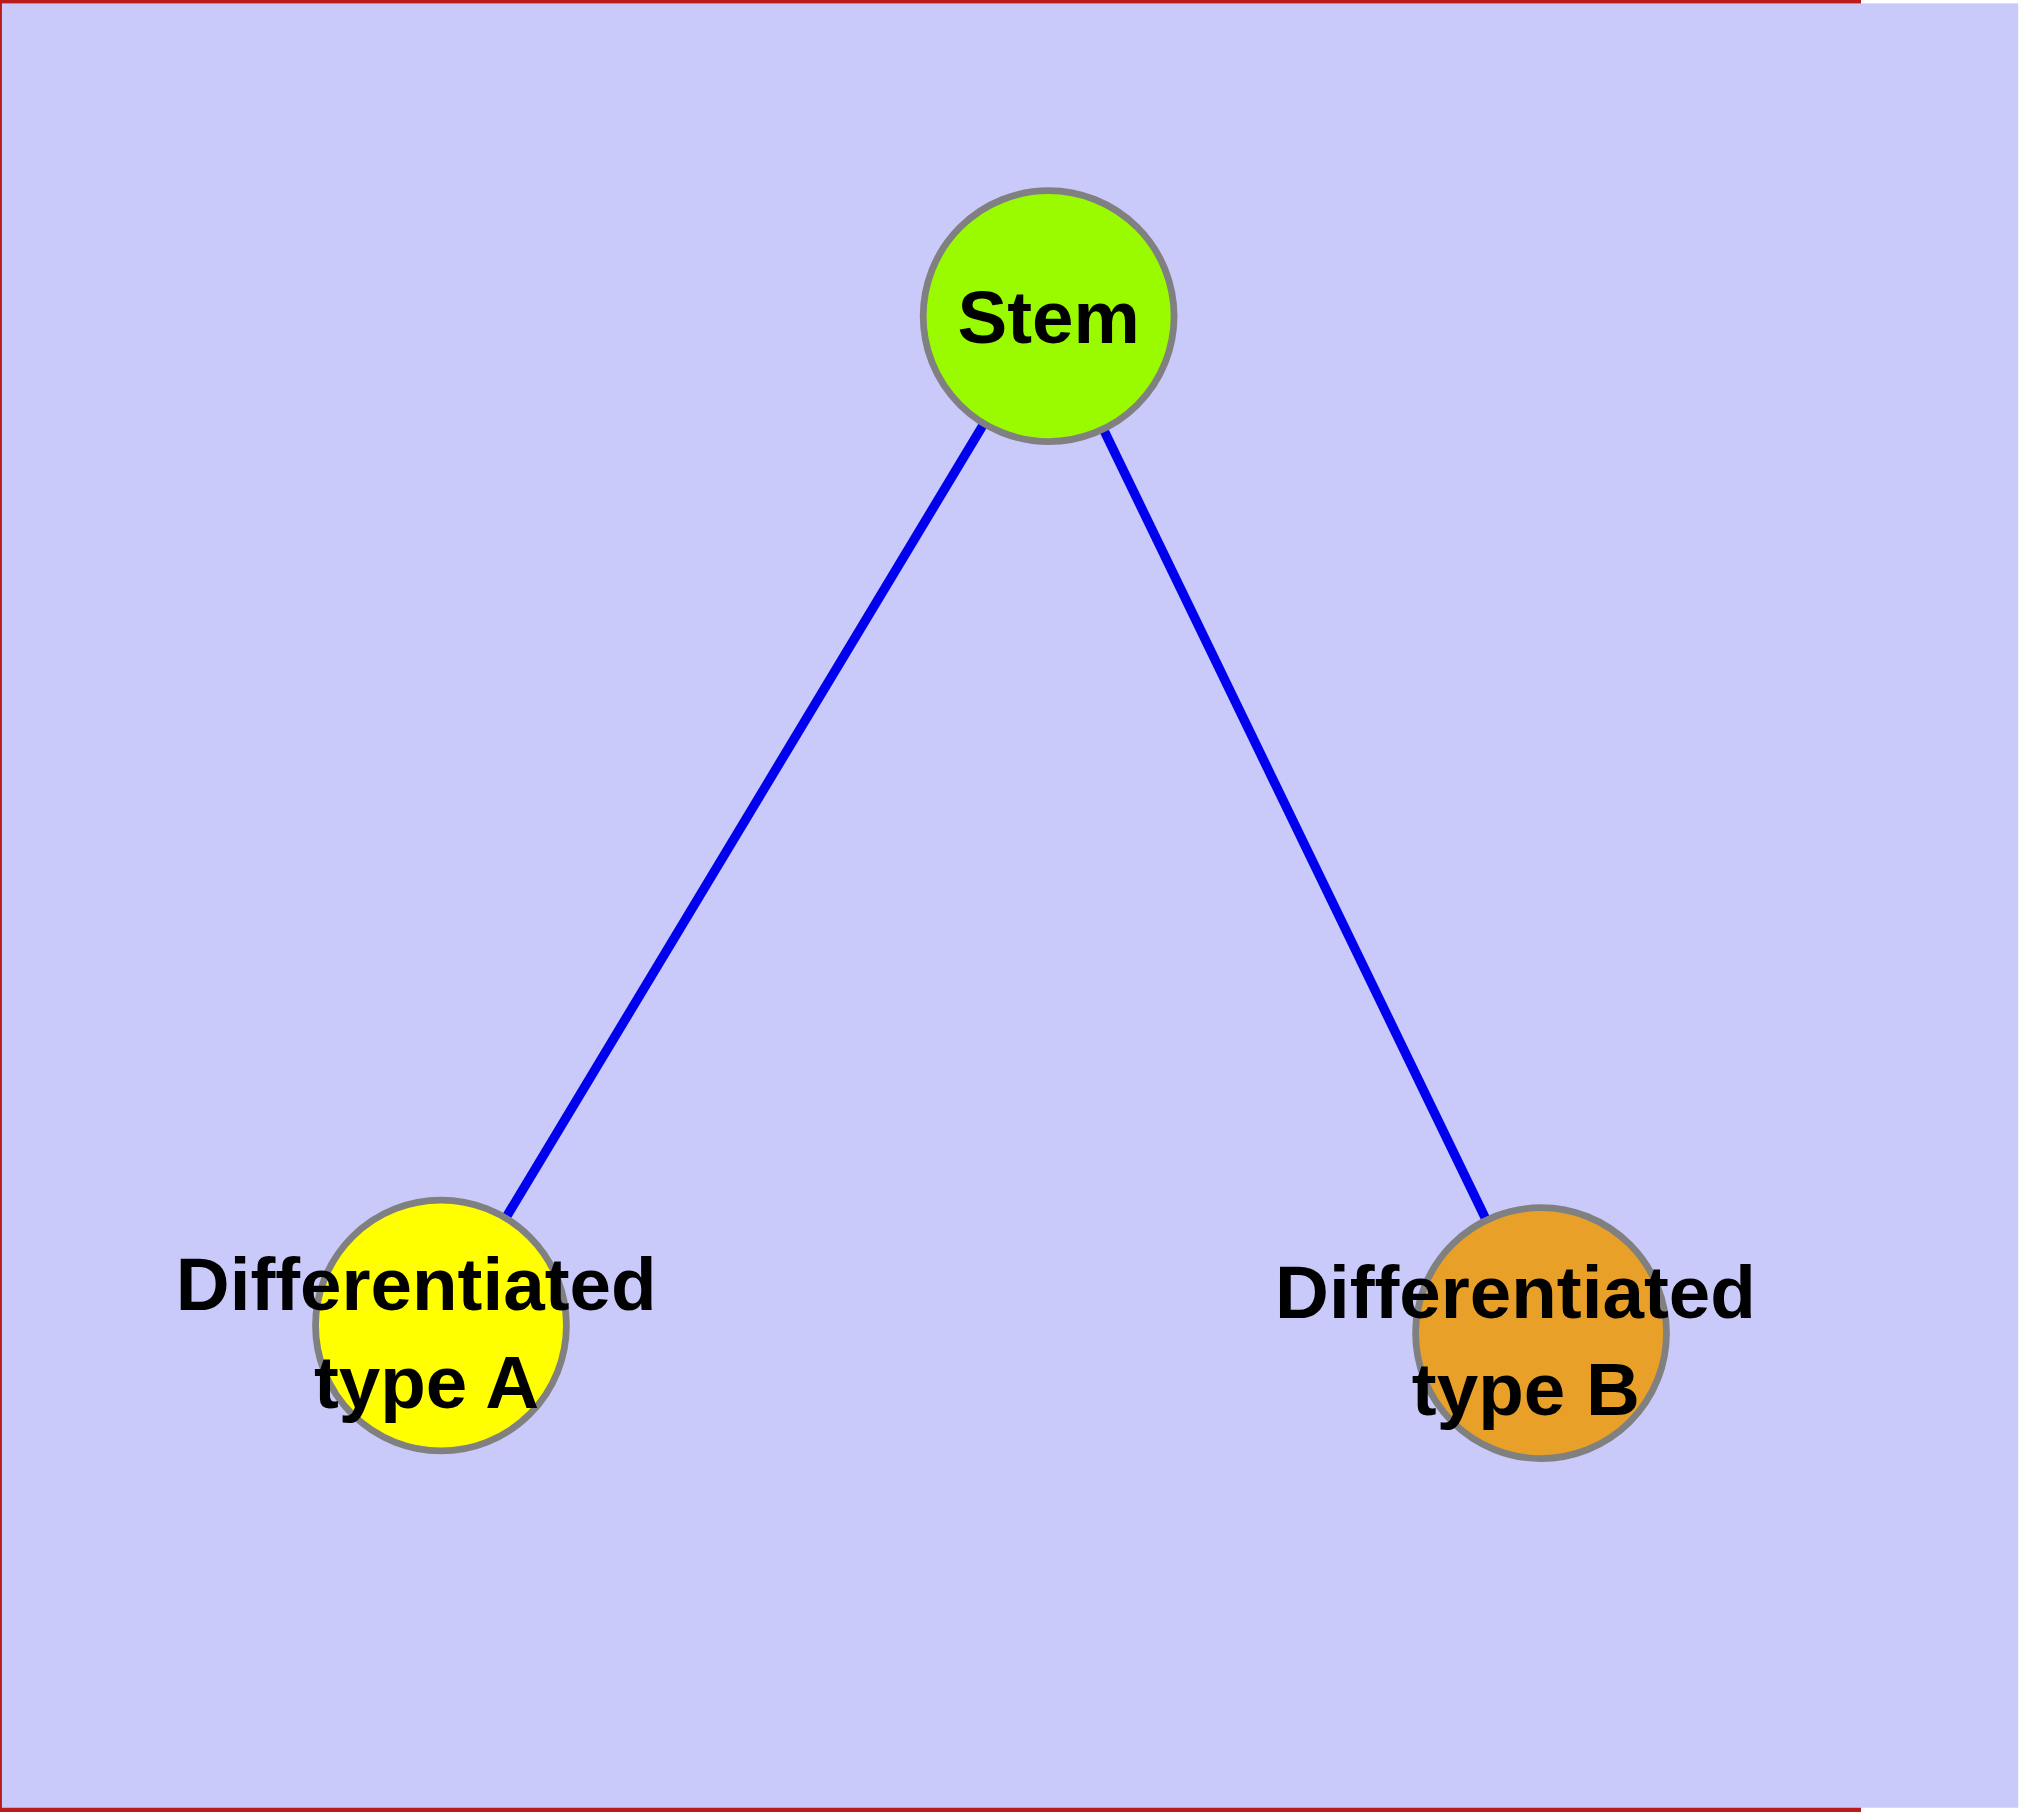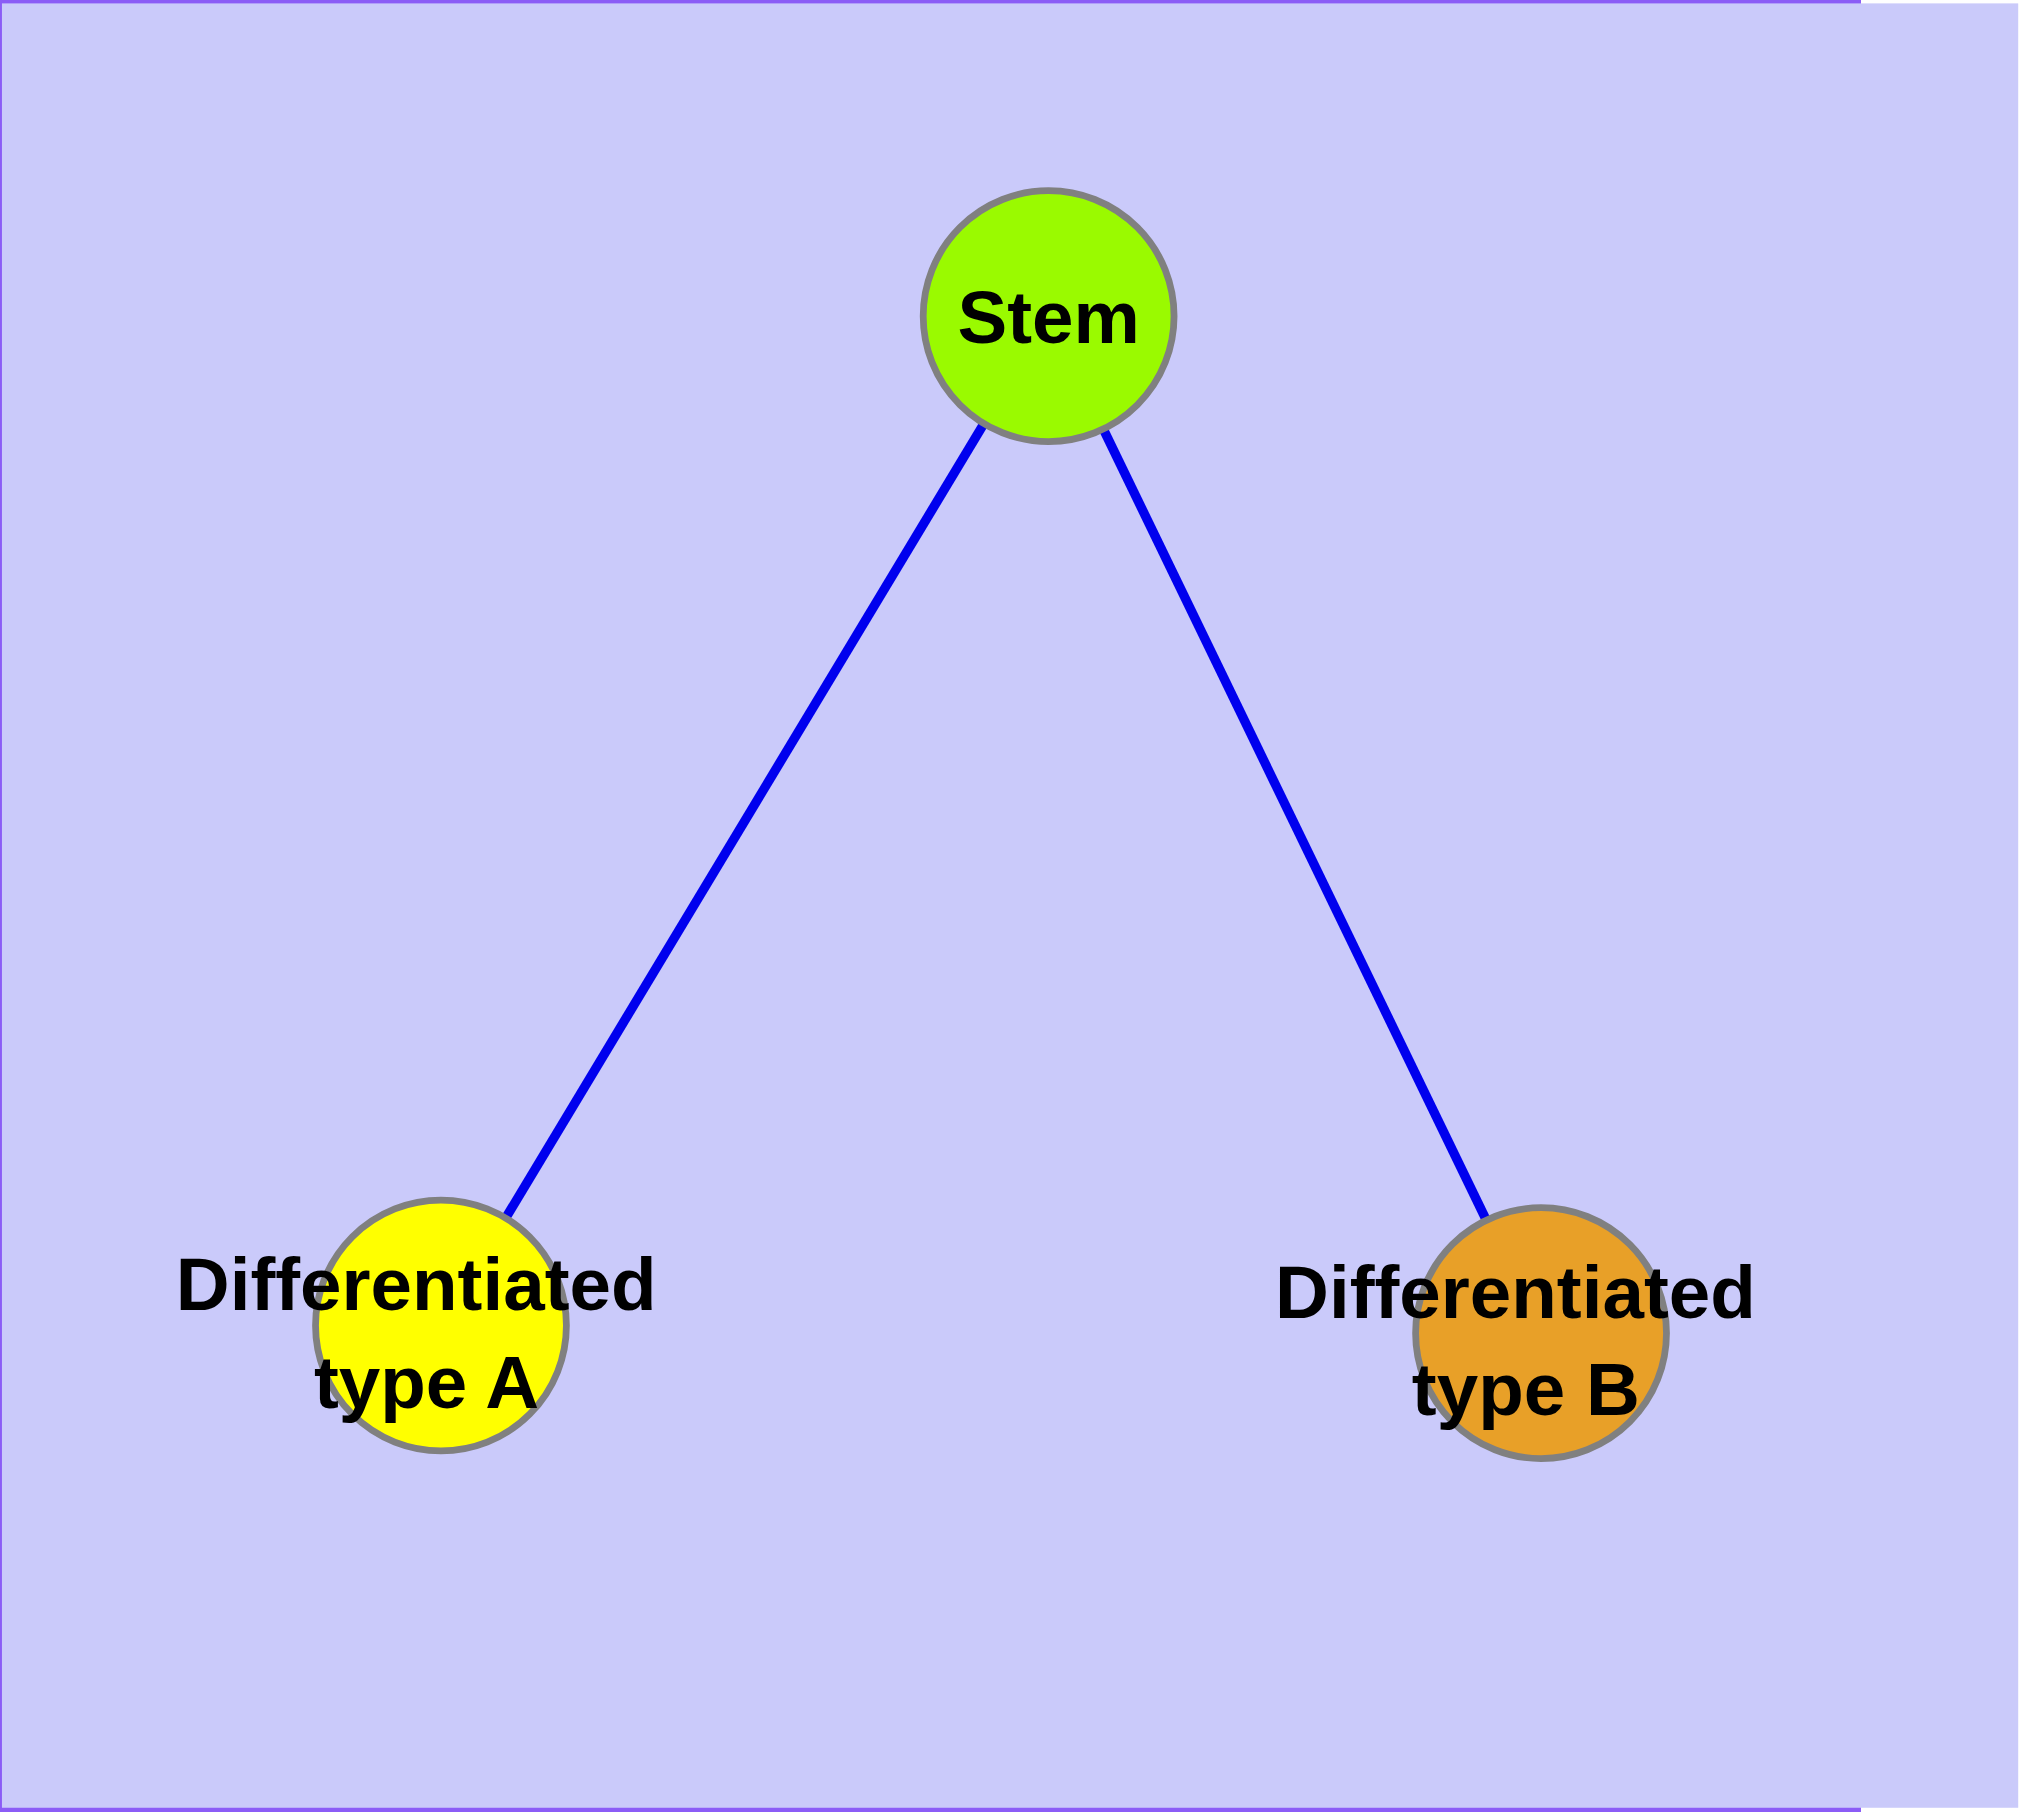--- a/index.html
+++ b/index.html
@@ -4,21 +4,21 @@
 <style>
   html, body {
     margin: 0;
     padding: 0;
     background: #ffffff;
   }
   .page {
     position: relative;
     width: 1861px;
     height: 1812px;
-    background: #8b5cf6;
+    background: #b91c1c;
   }
   svg.graph {
     position: absolute;
     top: 0;
     left: 0;
     width: 2021px;
     height: 1812px;
     display: block;
   }
   .edge {

